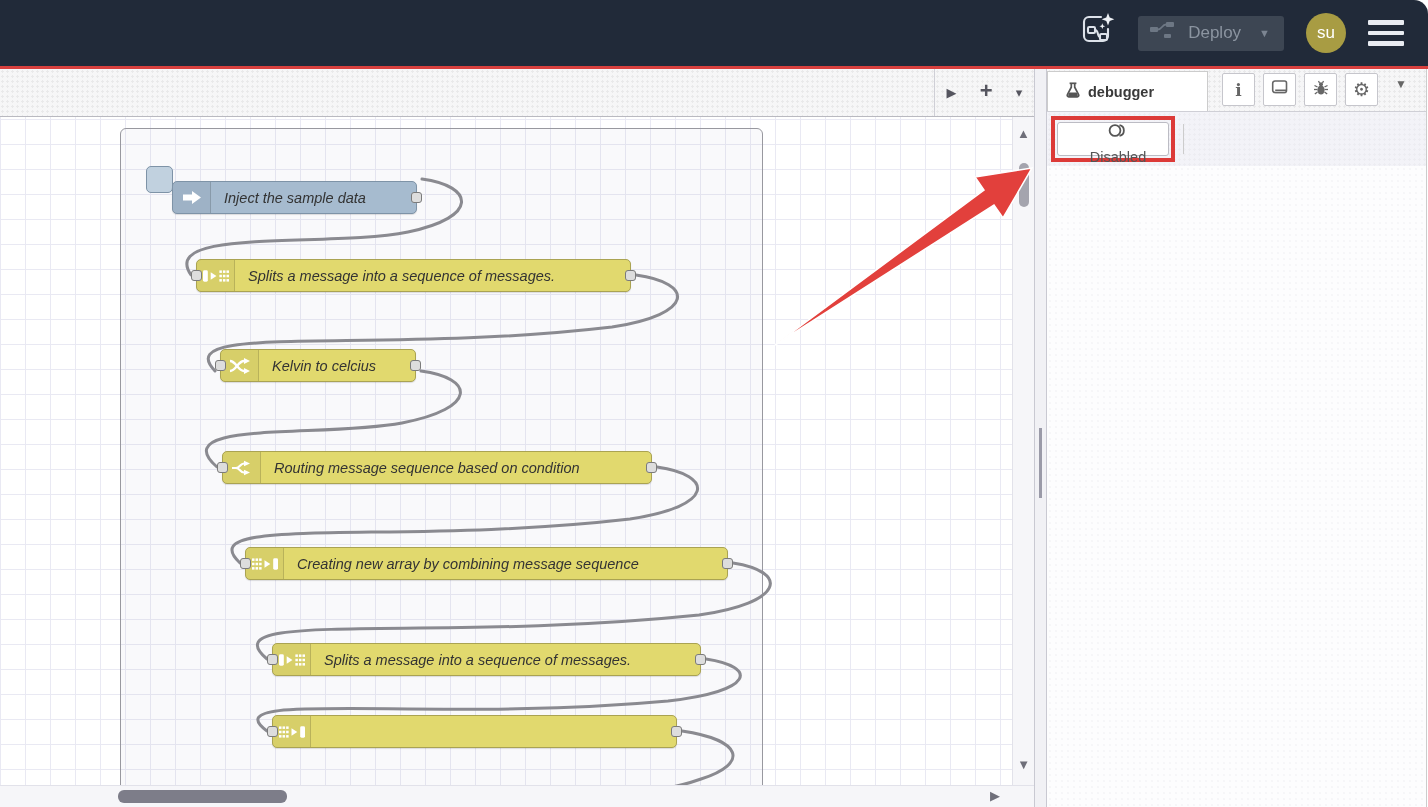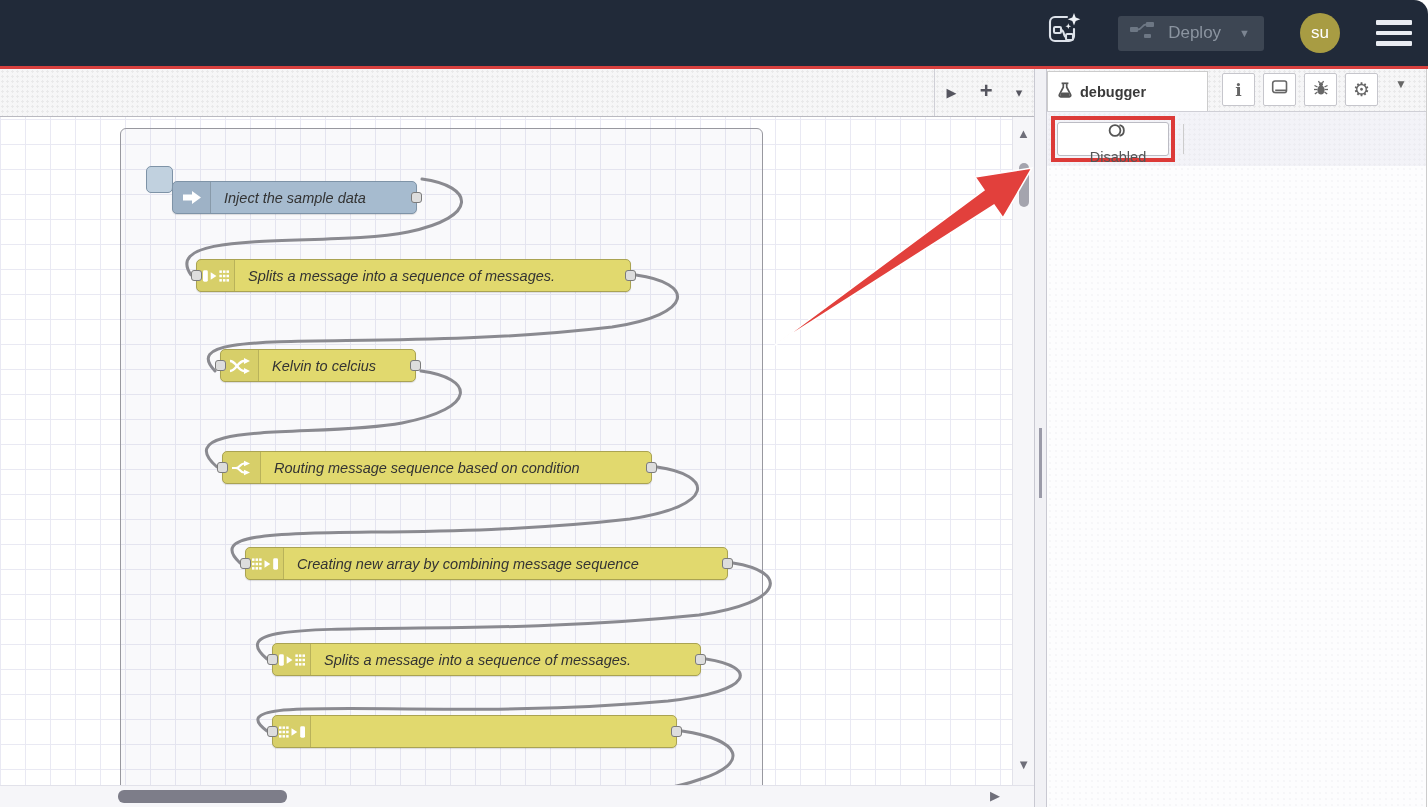--- a/index.html
+++ b/index.html
@@ -3,21 +3,21 @@
 <meta charset="utf-8">
 <style>
   * { box-sizing: border-box; margin: 0; padding: 0; }
   html,body { width:1428px; height:807px; overflow:hidden; background:#fff;
     font-family:"Liberation Sans", sans-serif; }
   #app { position:relative; width:1428px; height:807px; background:#fff; }
 
   
   .header { position:relative; height:66px; background:#212a39; display:flex; align-items:center;
     border-top-right-radius:14px; }
-  .header-right { margin-left:auto; display:flex; align-items:center; gap:36px; padding-right:16px; }
+  .header-right { margin-left:auto; display:flex; align-items:center; gap:22px; padding-right:24px; }
   .ai-flow-btn { width:36px; height:36px; display:flex; align-items:center; justify-content:center; cursor:pointer; }
   .deploy-btn { display:flex; align-items:center; gap:12px; background:#3d4653; border-radius:3px;
     height:35px; padding:0 14px 0 12px; color:#8b94a0; font-size:17px; }
   .deploy-caret { color:#7c8592; font-size:11px; margin-left:6px; }
   .avatar { width:40px; height:40px; border-radius:50%; background:#a89c43; color:#fff;
     display:flex; align-items:center; justify-content:center; font-size:17px; }
   .burger { display:flex; flex-direction:column; gap:6px; cursor:pointer; }
   .burger span { display:block; width:36px; height:4.5px; background:#e9ecf2; border-radius:1px; }
   .red-line { height:3px; background:#d8403e; }
 
@@ -71,21 +71,21 @@
   .annot-arrow { position:absolute; left:0; top:0; z-index:8; pointer-events:none; }
 
   
   .splitter { width:12px; background:#f1f1f5; border-right:1px solid #c9c9d2; position:relative; cursor:col-resize; }
   .splitter .grip { position:absolute; left:4px; top:359px; width:3px; height:70px; background:#9a9aa8; }
 
   
   .sidebar { width:380px; display:flex; flex-direction:column; border-right:1px solid #ccc; }
   .side-tabbar { height:43px; border-bottom:1px solid #cfcfd6; display:flex; align-items:flex-end; }
   .side-tab { width:161px; height:40px; background:#fff; border:1px solid #ccc; border-bottom:none;
-    display:flex; align-items:center; gap:8px; padding-left:10px; font-weight:bold; font-size:14.5px;
+    display:flex; align-items:center; gap:8px; padding-left:18px; font-weight:bold; font-size:14.5px;
     color:#3a3a3a; cursor:pointer; }
   .side-icons { display:flex; align-items:center; gap:8px; margin-left:14px; padding-bottom:5px; }
   .icon-btn { width:33px; height:33px; background:#fff; border:1px solid #c6c6cc; border-radius:2px;
     display:flex; align-items:center; justify-content:center; cursor:pointer; color:#666; }
   .side-caret { color:#666; font-size:12px; margin-left:9px; padding-bottom:12px; cursor:pointer; }
   .info-glyph { font-family:"DejaVu Serif", serif; font-weight:bold; font-size:17px; color:#666; }
   .gear-glyph { font-size:19px; color:#666; }
   .debug-toolbar { height:54px; background:#f3f3f8; position:relative;
     background-image:radial-gradient(rgba(0,0,0,0.025) 1px, transparent 1.2px); background-size:5px 5px; }
   .red-box { position:absolute; left:4px; top:4px; width:124px; height:46px; border:4px solid #dc3a38; }

